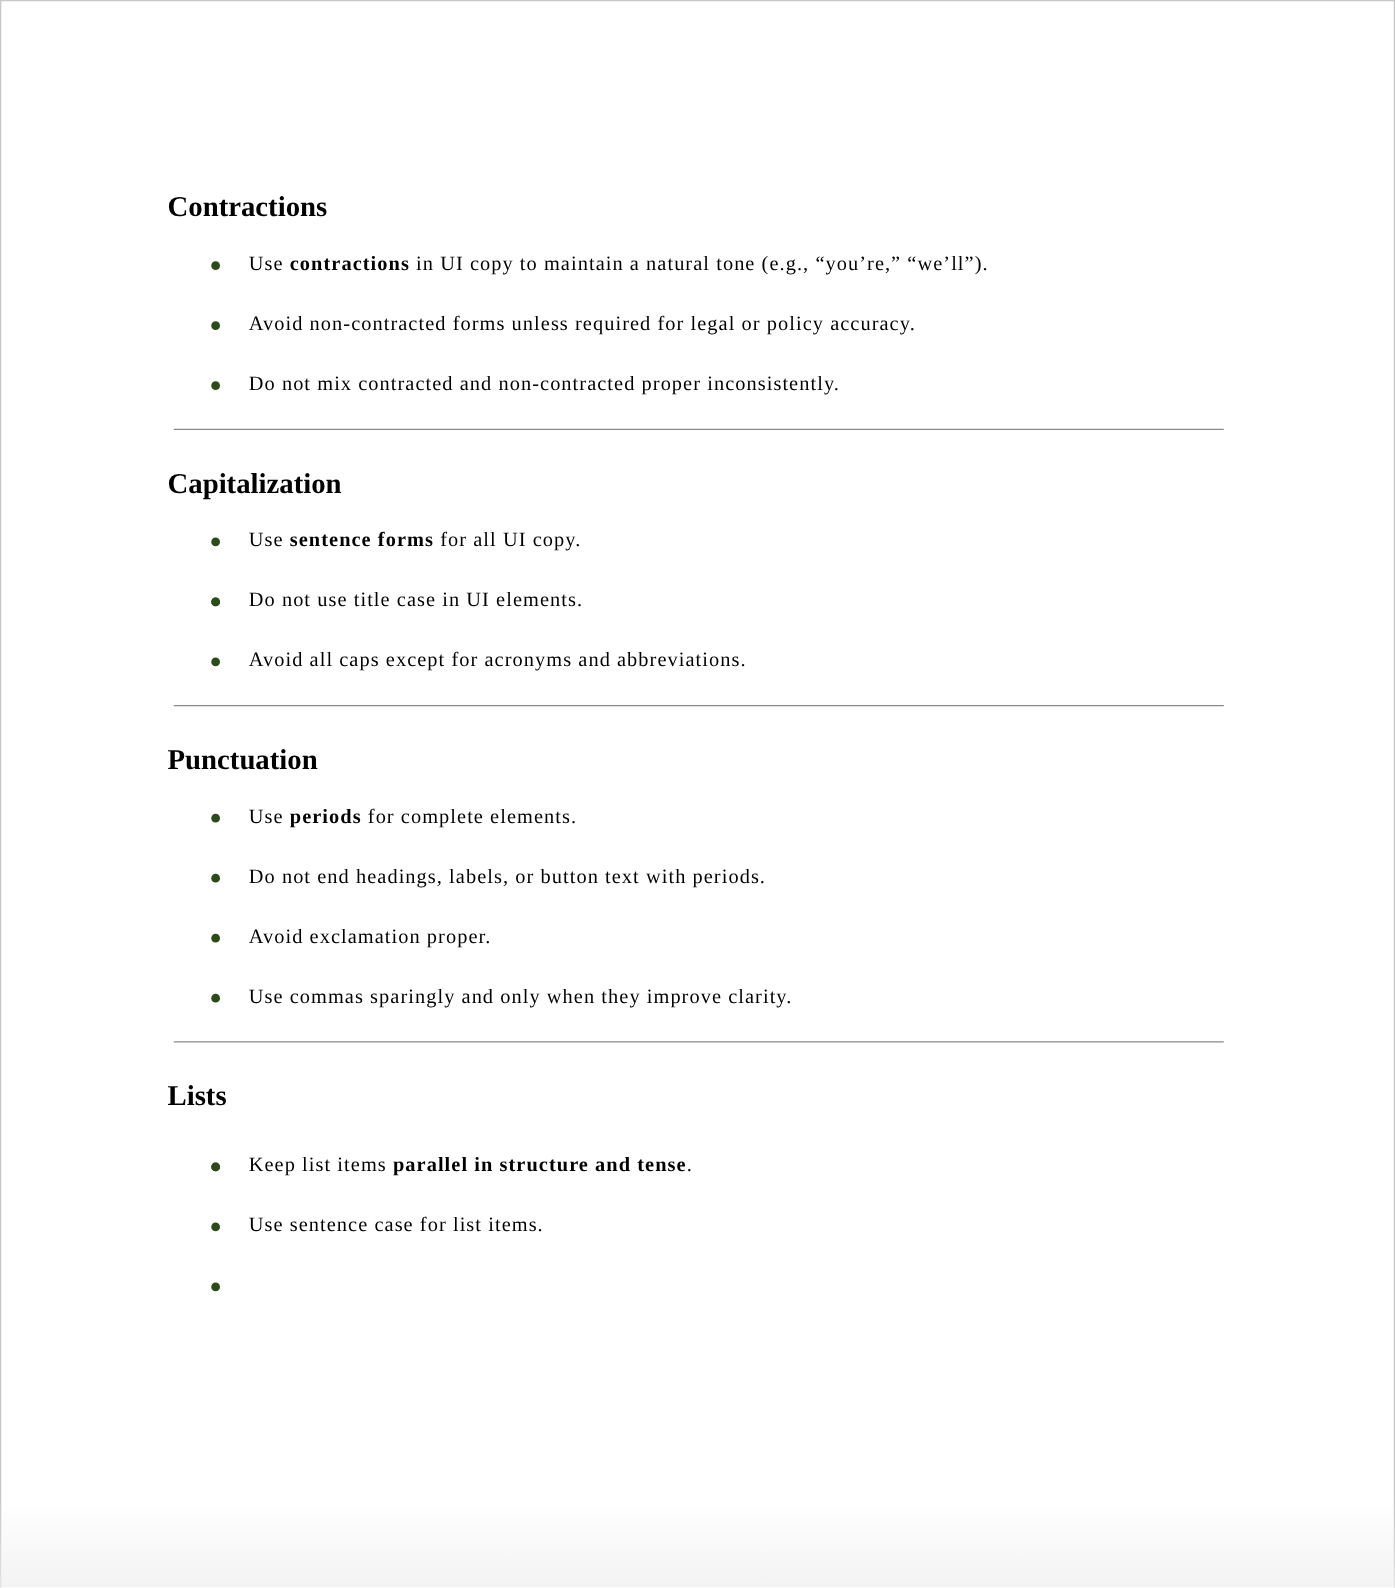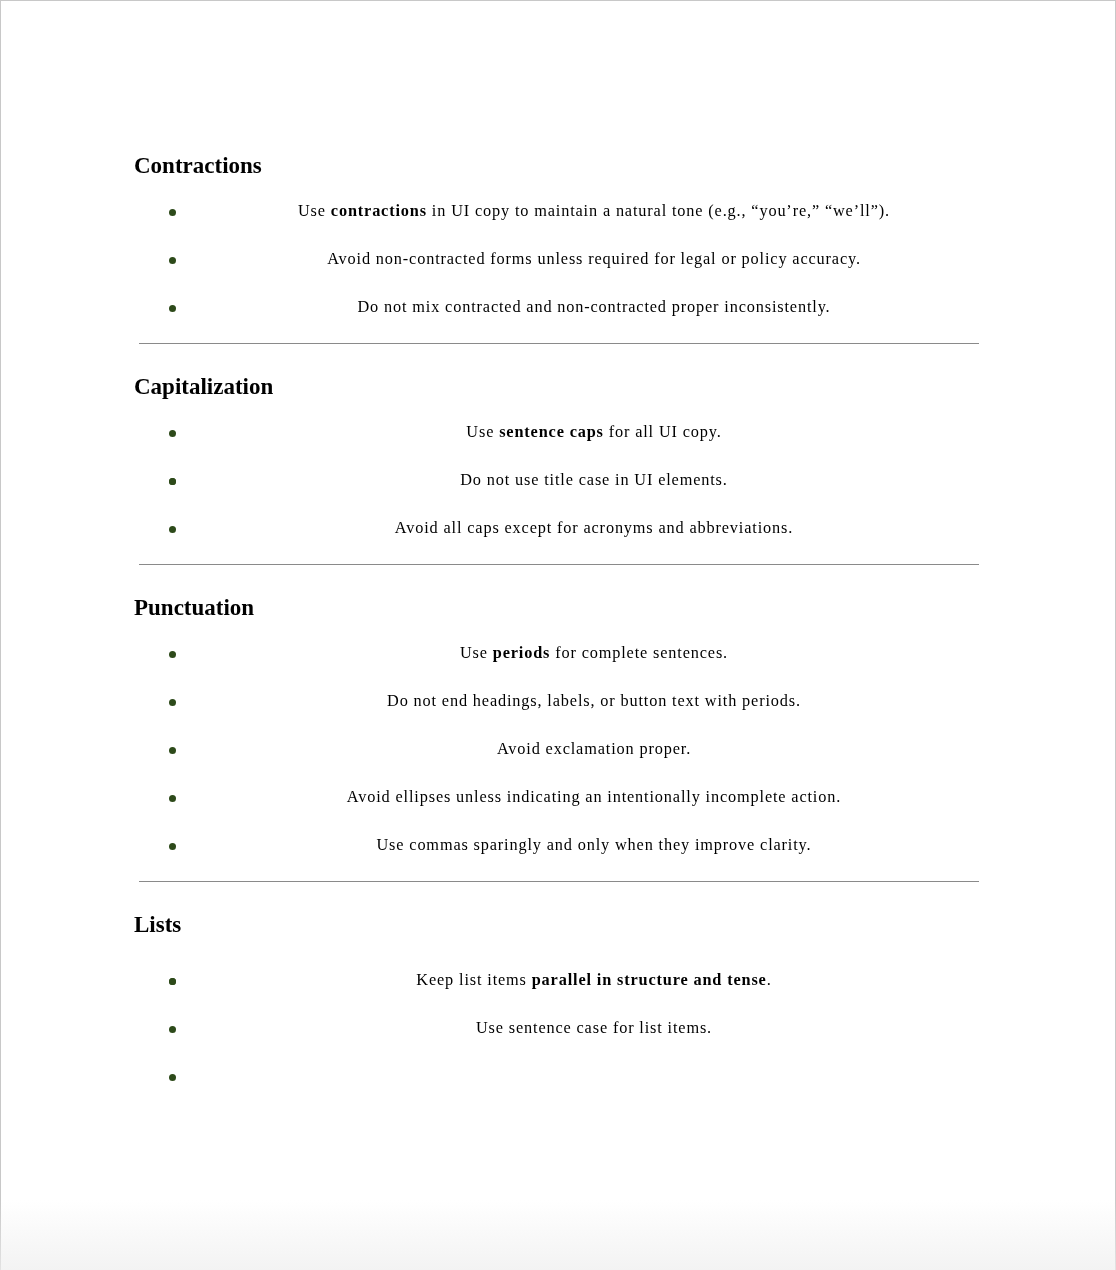--- a/index.html
+++ b/index.html
@@ -18,21 +18,21 @@
       font-family: Liberation Serif, serif;
       margin-top: 16px;
     }
     h2 {
       margin: 0; font-size: 23px; font-weight: bold; letter-spacing: 0px;
       height: 38px; line-height: 38px;
     }
     ul { list-style: none; margin: 14px 0 0 0; padding: 0; }
     li {
       position: relative; padding-left: 65px; font-size: 16.3px; line-height: 24px;
-      margin-bottom: 24px; letter-spacing: 0.85px; width: 790px; text-align: center;
+      margin-bottom: 24px; letter-spacing: 0.85px; width: 790px;
     }
     li .bullet {
       position: absolute; left: 35px; top: 10px; width: 7px; height: 7px; border-radius: 50%;
       background: #2d4a1a;
     }
     li b { font-weight: bold; }
     hr {
       border: none; border-top: 1px solid #8a8a8a; margin: 0 0 0 5px; width: 840px; height: 0;
     }
     .section-gap { height: 24px; }
@@ -55,36 +55,35 @@
         <li><span class="bullet"></span><span>Avoid non-contracted forms unless required for legal or policy accuracy.</span></li>
         <li><span class="bullet"></span><span>Do not mix contracted and non-contracted proper inconsistently.</span></li>
       </ul>
     </section>
     <hr>
     <div class="section-gap"></div>
 
     <section>
       <h2>Capitalization</h2>
       <ul>
-        <li><span class="bullet"></span><span>Use </span><b>sentence caps</b><span> for all UI copy.</span></li>
+        <li><span class="bullet"></span><span>Use </span><b>sentence forms</b><span> for all UI copy.</span></li>
         <li><span class="bullet"></span></li>
         <li><span class="bullet"></span><span>Do not use title case in UI elements.</span></li>
         <li><span class="bullet"></span><span>Avoid all caps except for acronyms and abbreviations.</span></li>
       </ul>
     </section>
     <hr>
     <div class="section-gap"></div>
 
     <section>
       <h2>Punctuation</h2>
       <ul>
-        <li><span class="bullet"></span><span>Use </span><b>periods</b><span> for complete sentences.</span></li>
+        <li><span class="bullet"></span><span>Use </span><b>periods</b><span> for complete elements.</span></li>
         <li><span class="bullet"></span><span>Do not end headings, labels, or button text with periods.</span></li>
         <li><span class="bullet"></span><span>Avoid exclamation proper.</span></li>
-        <li><span class="bullet"></span><span>Avoid ellipses unless indicating an intentionally incomplete action.</span></li>
         <li><span class="bullet"></span><span>Use commas sparingly and only when they improve clarity.</span></li>
       </ul>
     </section>
     <hr>
     <div class="section-gap"></div>
 
     <section>
       <h2>Lists</h2>
       <ul>
         <li><span class="bullet"></span></li>

